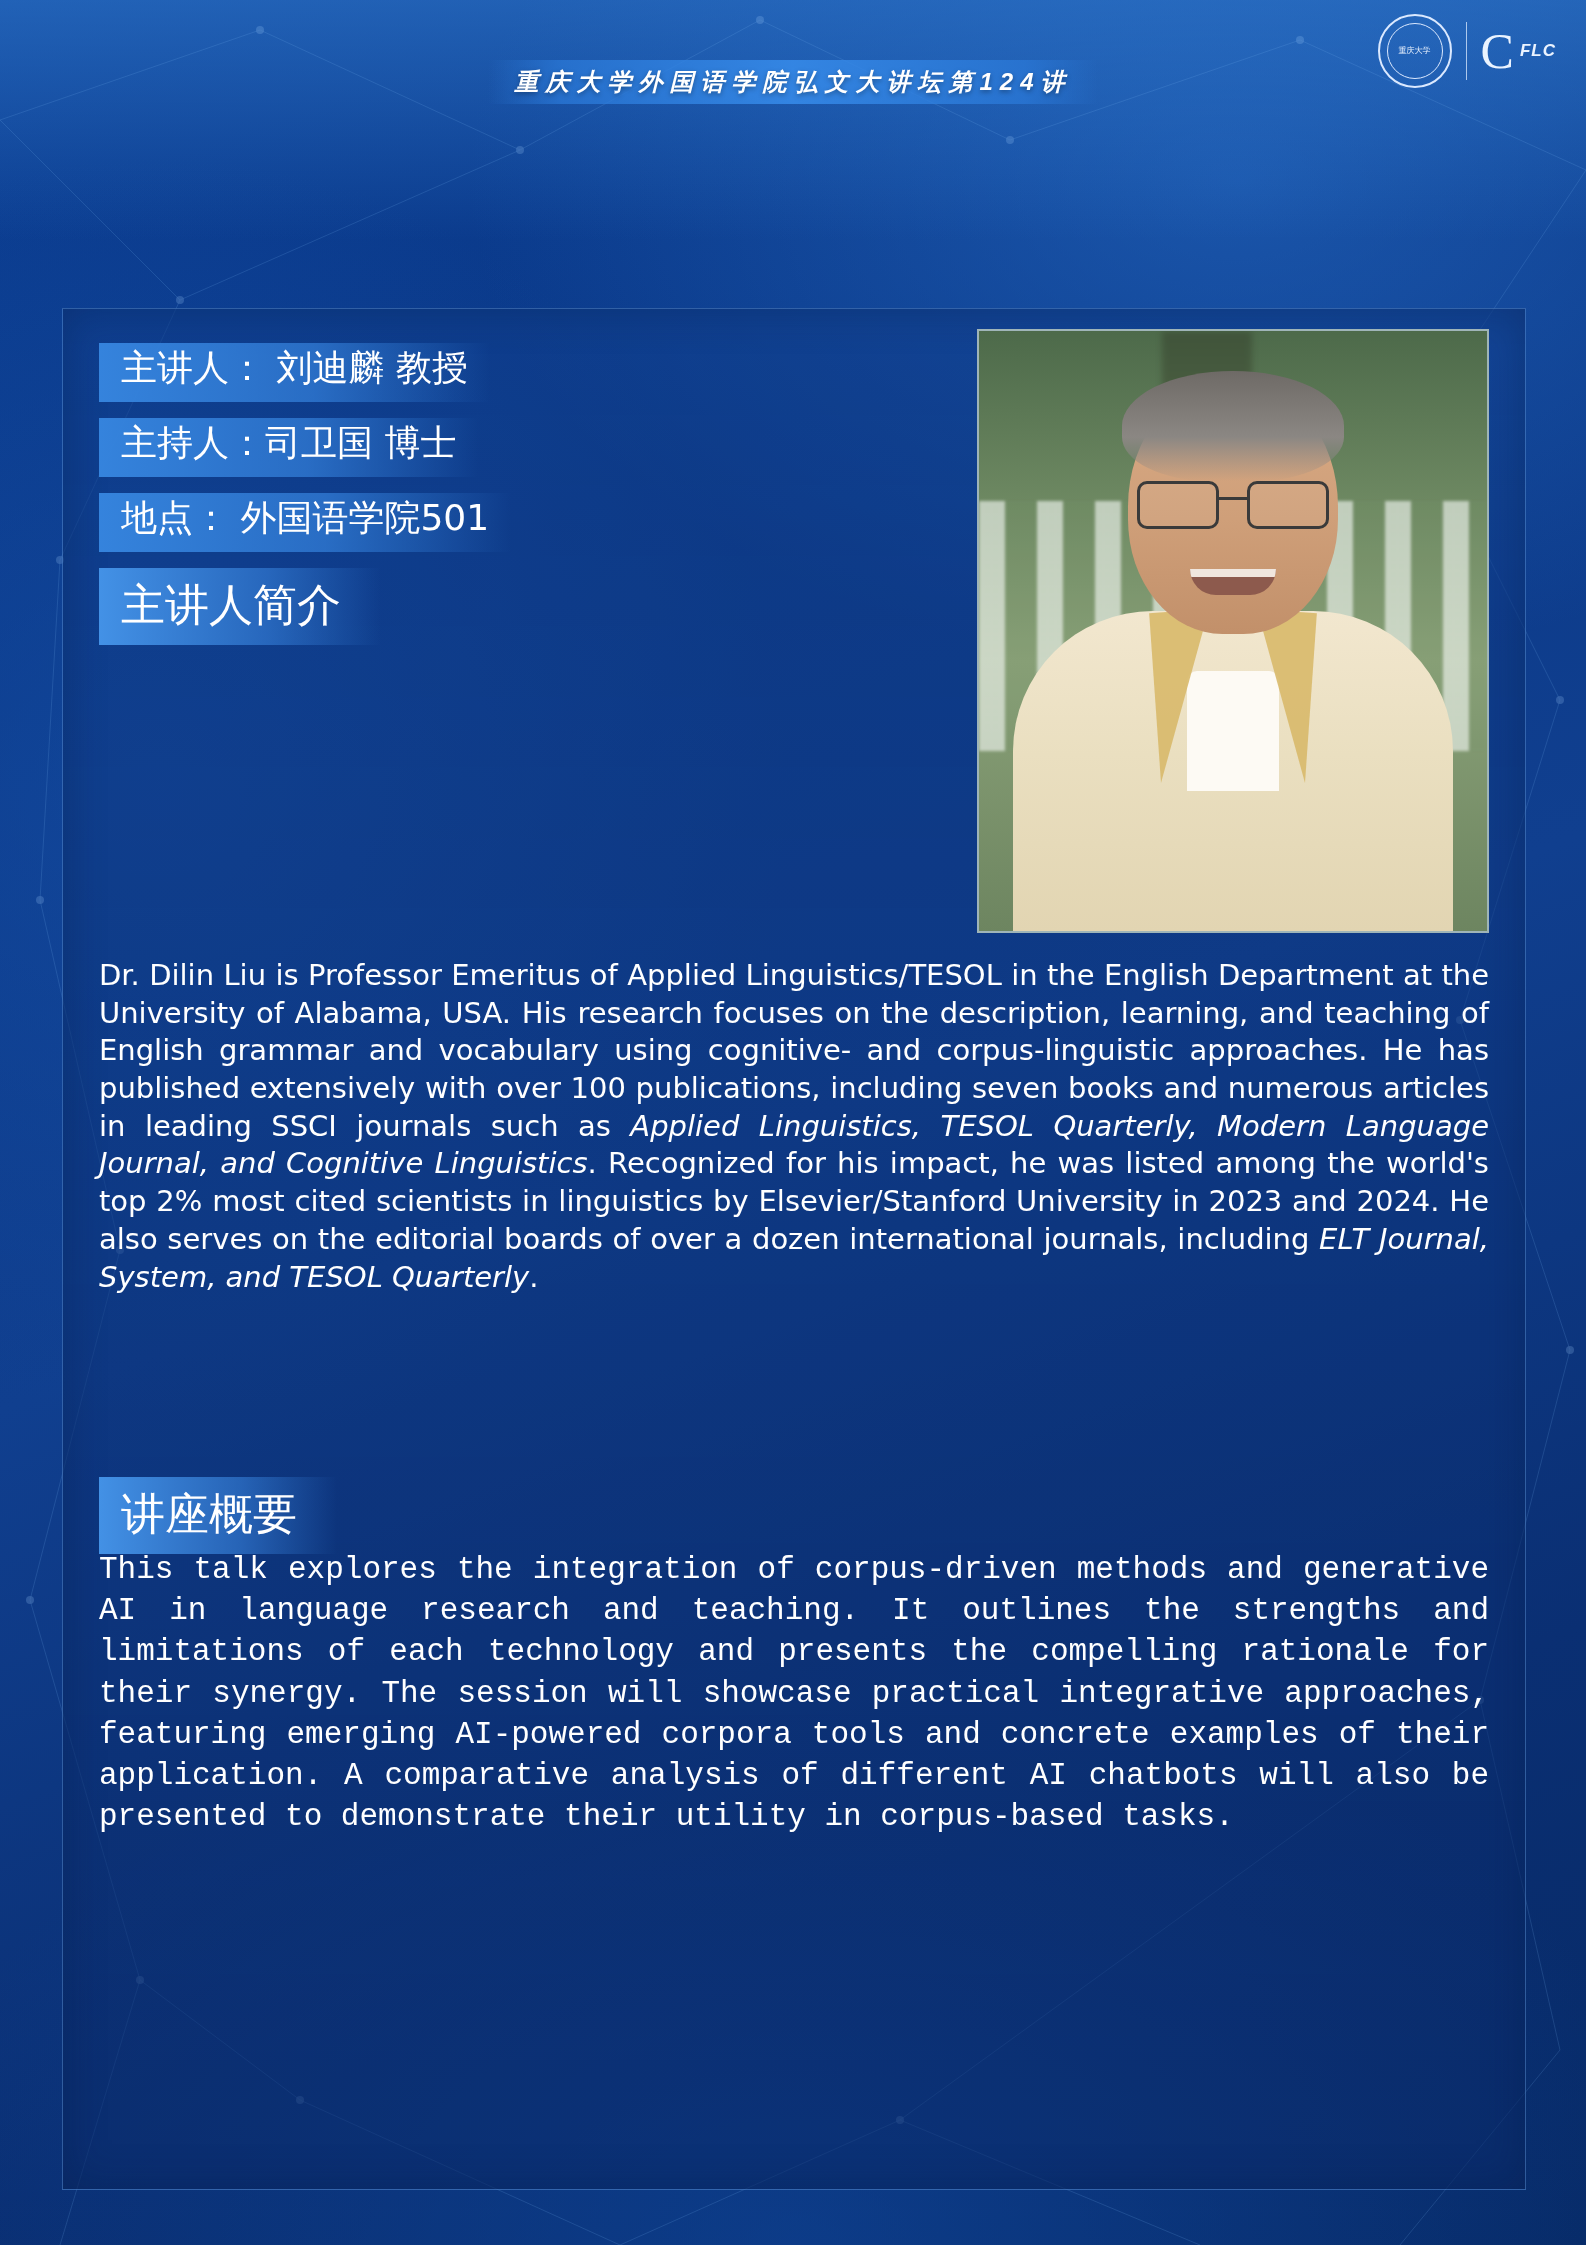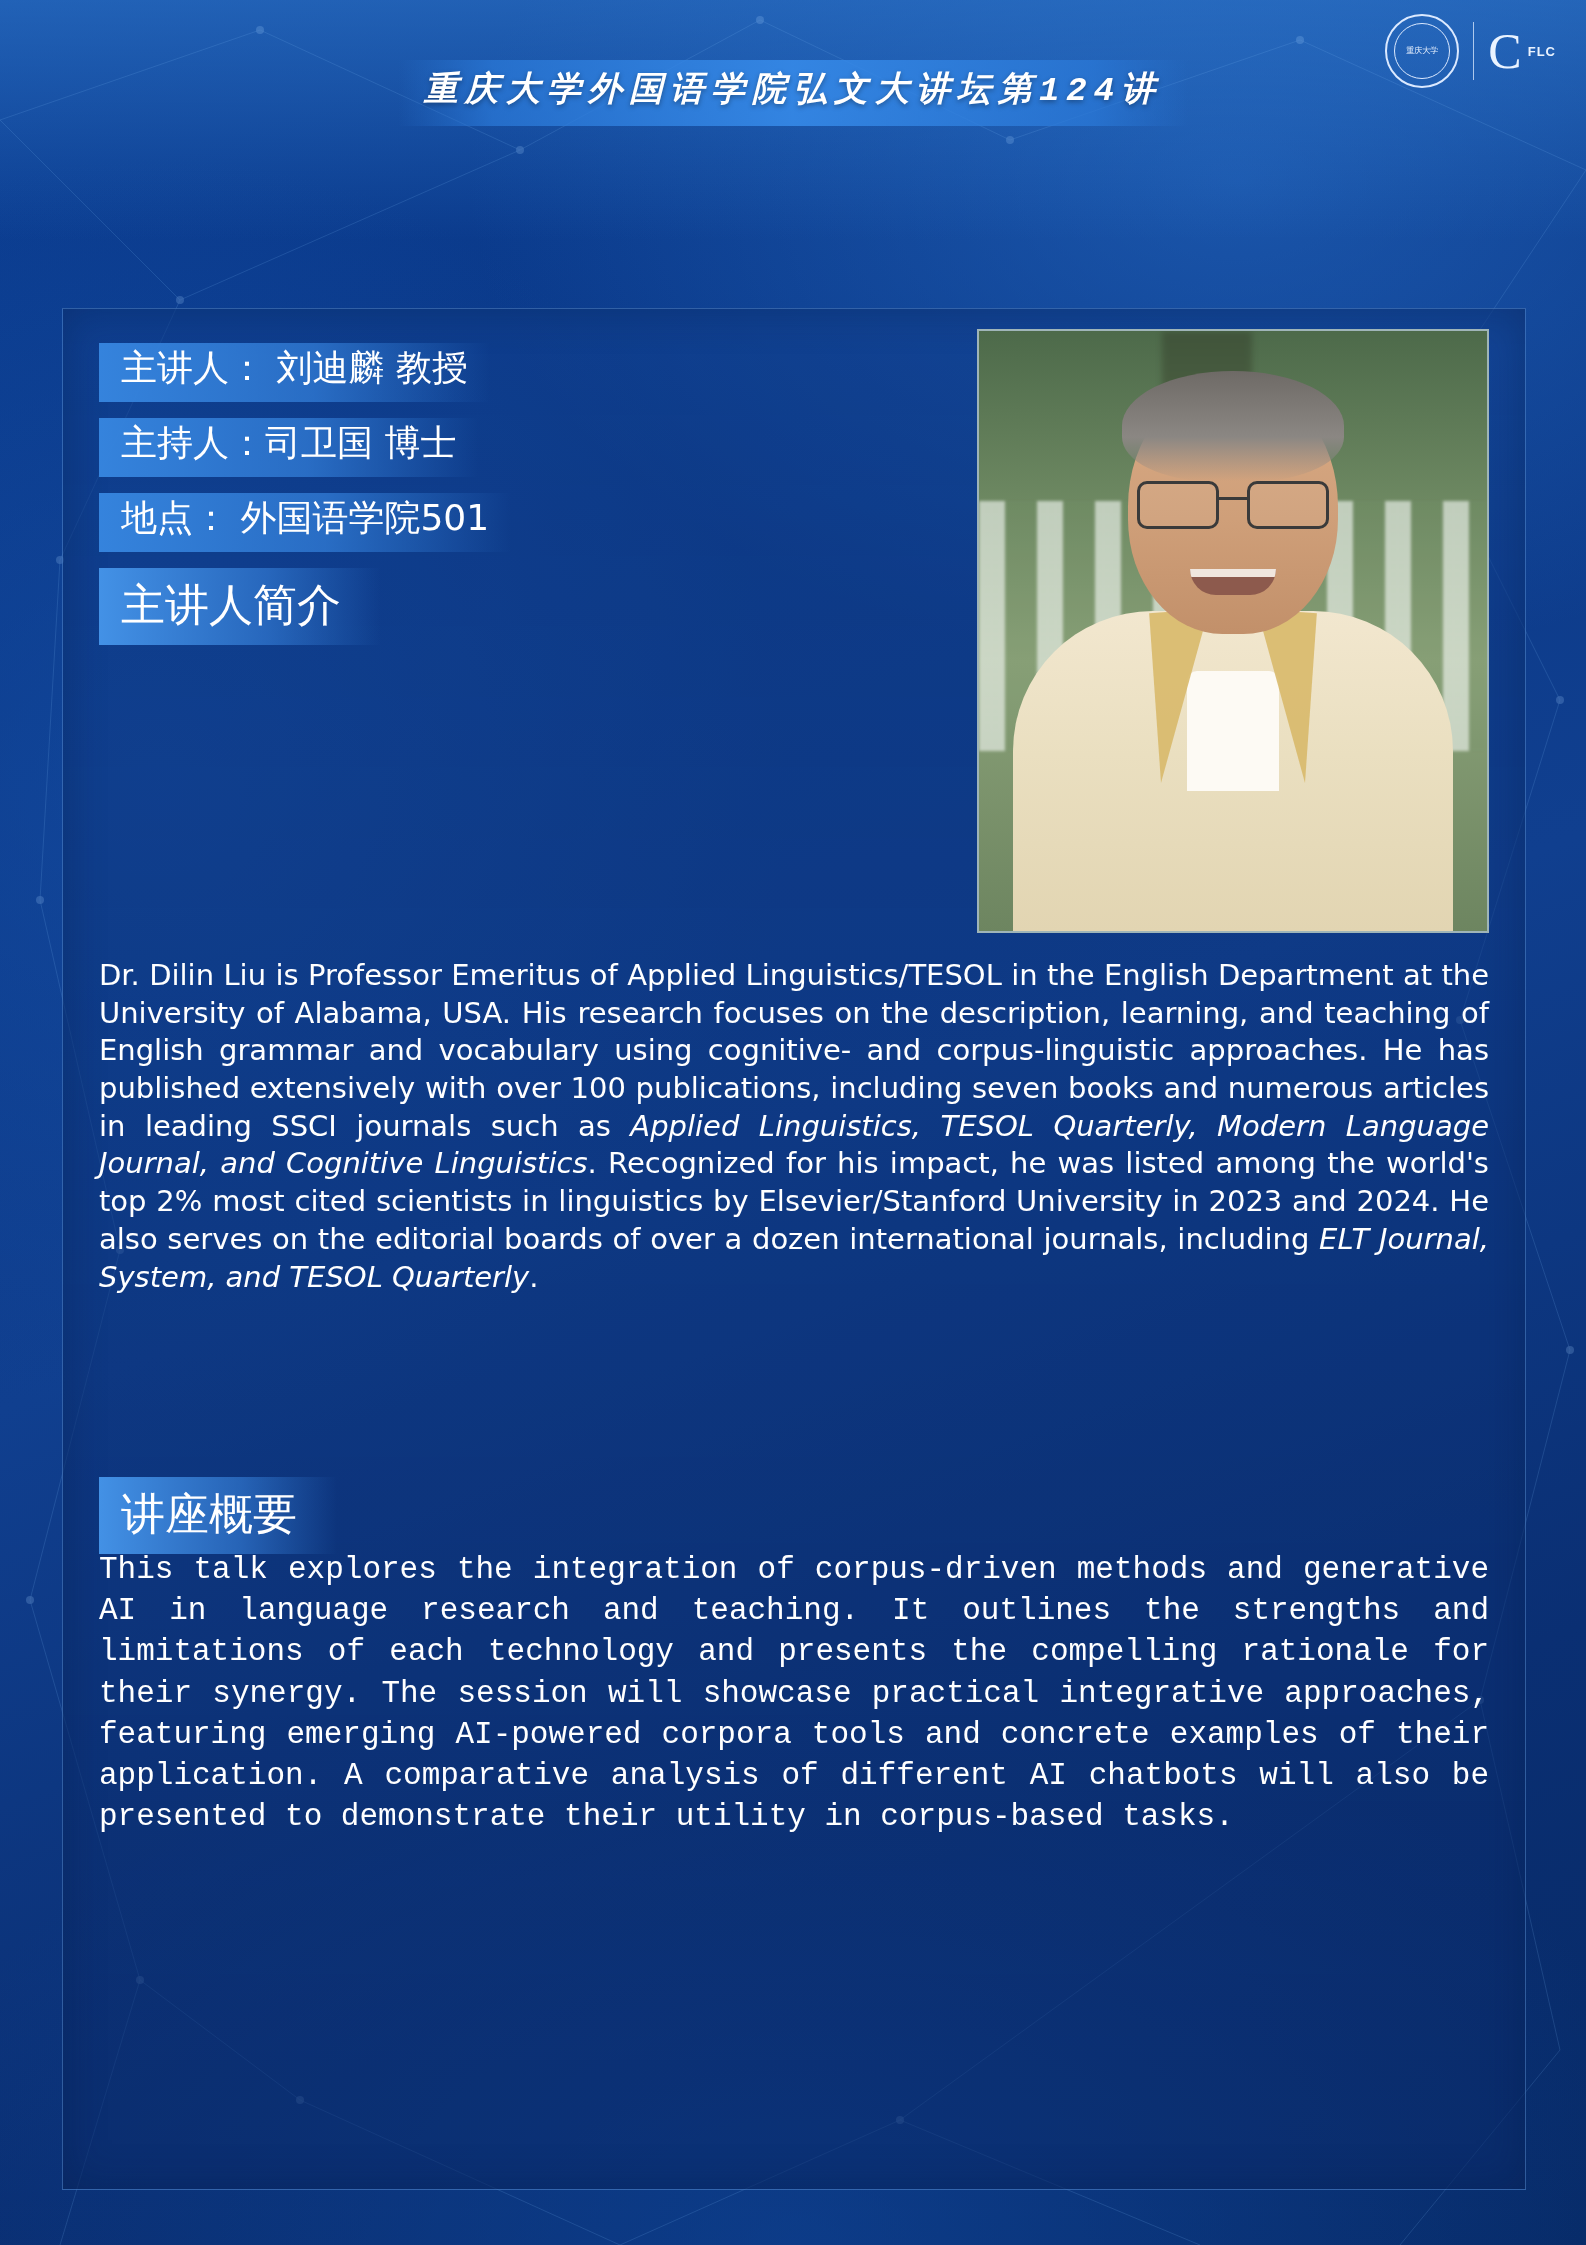--- a/index.html
+++ b/index.html
@@ -91,40 +91,41 @@
     align-items: center;
     gap: 6px;
     color: #eaf3ff;
   }
   .logo-flc .curve {
     font-size: 50px;
     line-height: 1;
     font-family: "Liberation Serif", serif;
   }
   .logo-flc .flc-text {
-    font-size: 13px;
+    font-size: 17px;
     letter-spacing: 1px;
     font-weight: bold;
+    font-style: italic;
   }
 
   .series-banner {
     position: absolute;
     top: 60px;
     left: 0;
     right: 0;
     text-align: center;
   }
   .series-banner .bar {
     display: inline-block;
-    padding: 6px 26px 14px 26px;
+    padding: 6px 26px 6px 26px;
     background: linear-gradient(90deg, rgba(30,100,195,0) 0%, rgba(42,120,215,0.75) 12%, rgba(55,140,235,0.85) 50%, rgba(42,120,215,0.75) 88%, rgba(30,100,195,0) 100%);
     color: #ffffff;
-    font-family: Liberation Mono, monospace;
+    font-family: Liberation Sans, sans-serif;
     font-weight: bold;
-    font-size: 34px;
+    font-size: 24px;
     letter-spacing: 7px;
     font-style: italic;
     text-shadow: 0 2px 5px rgba(0,0,0,0.35);
   }
 
   .title {
     position: absolute;
     top: 152px;
     left: 40px;
     right: 40px;

